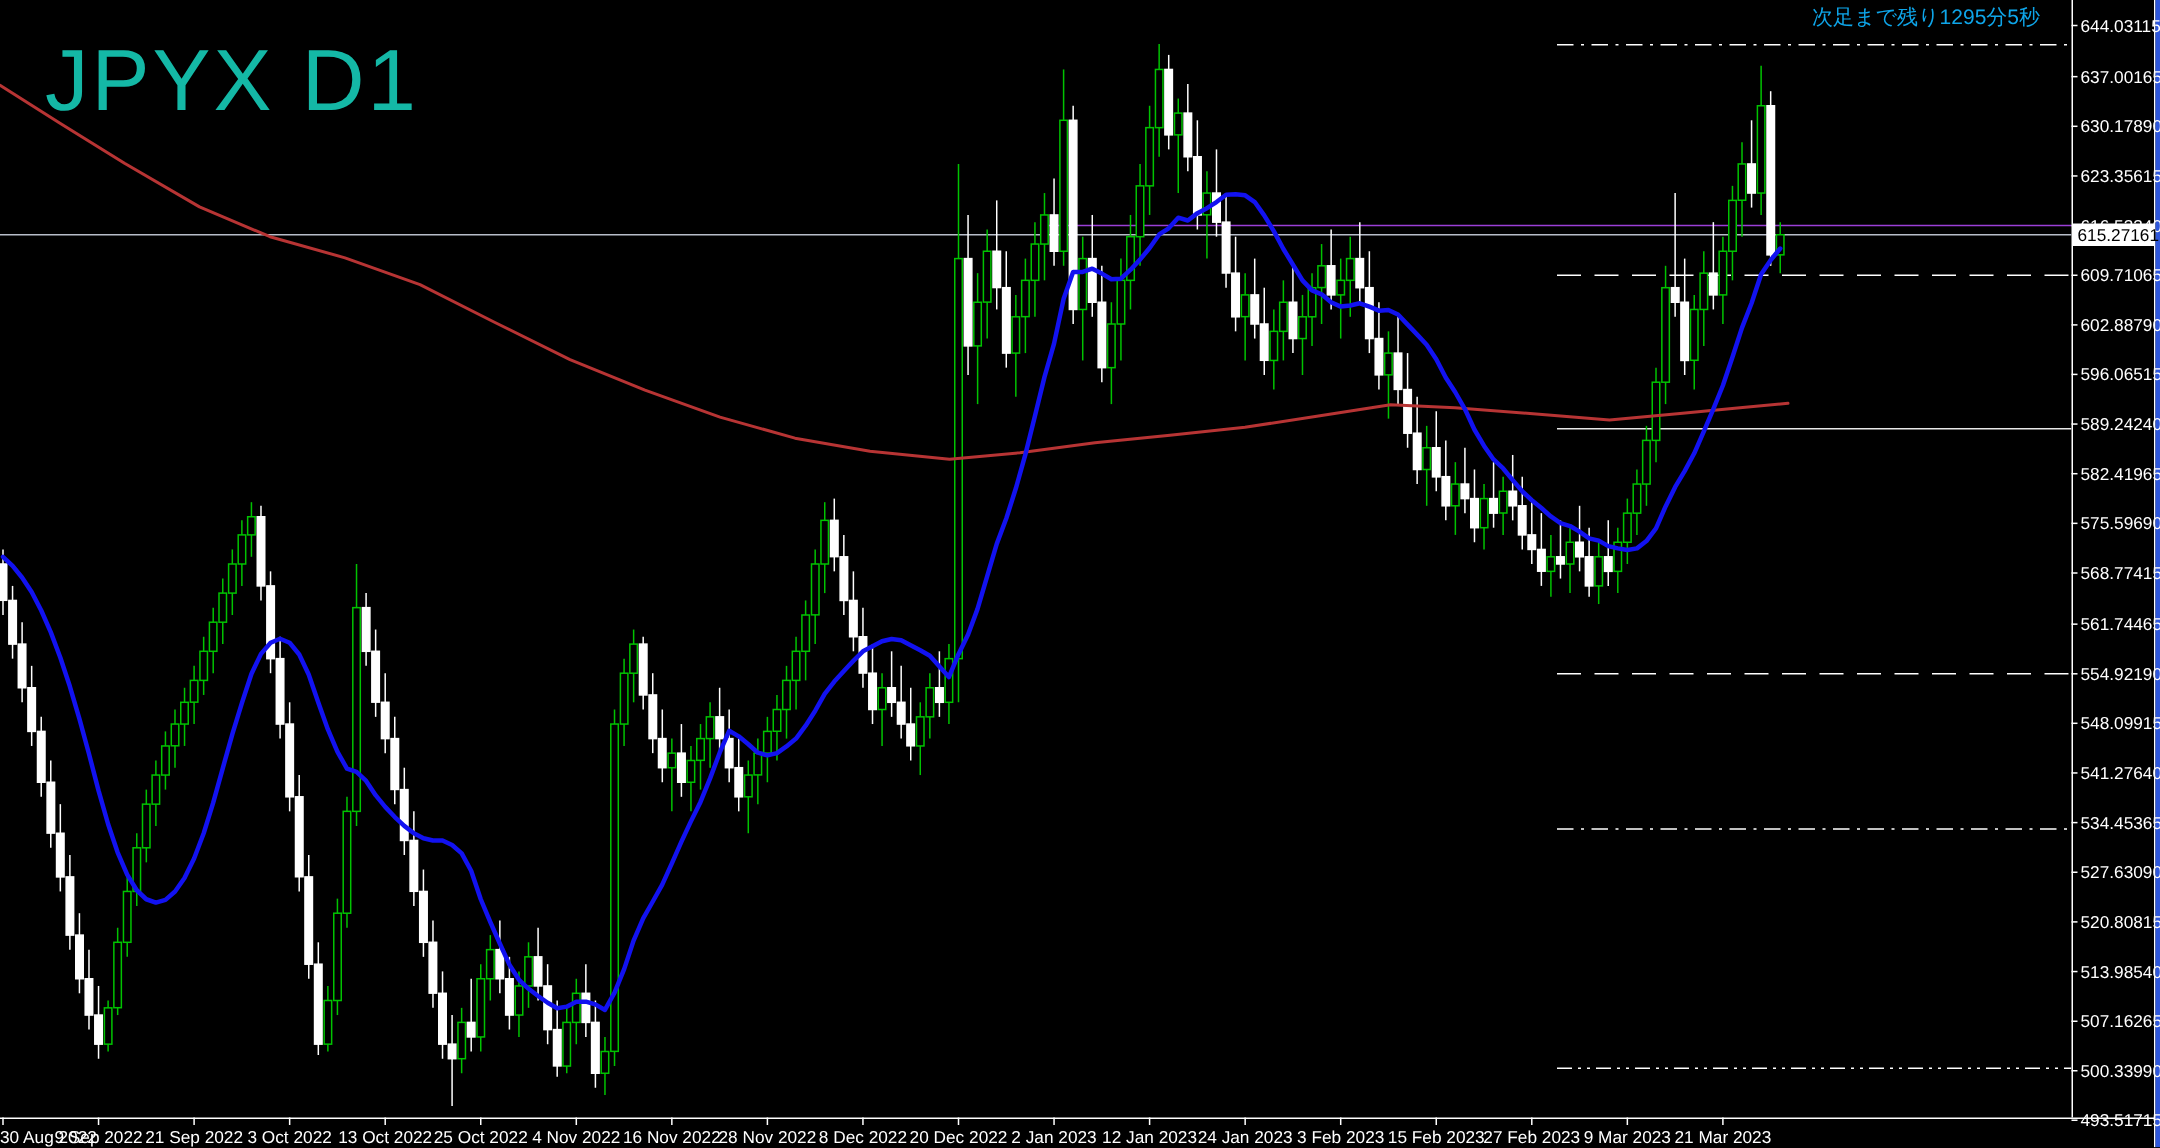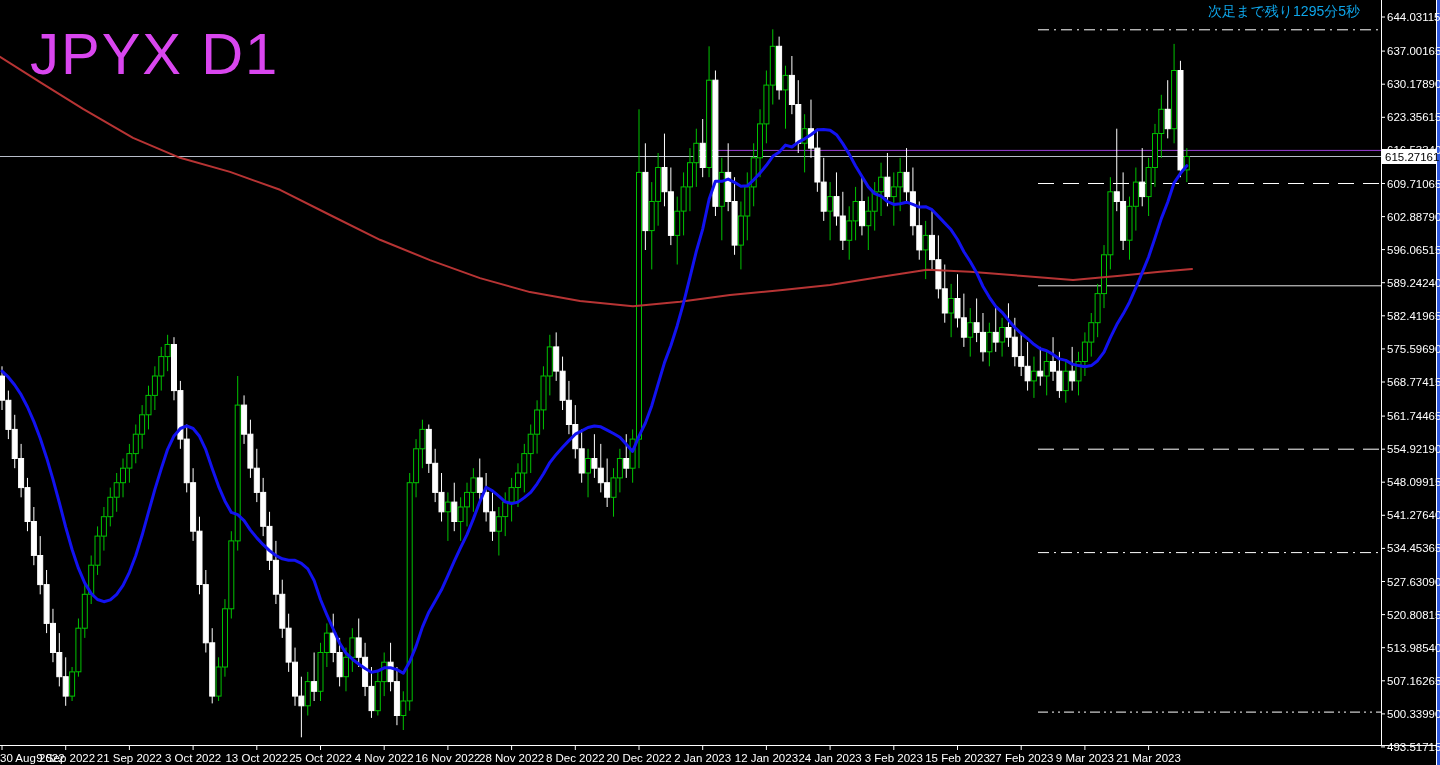--- a/index.html
+++ b/index.html
@@ -1,19 +1,19 @@
 <!DOCTYPE html>
 <html><head>
 <meta charset="utf-8">
 <style>
   html,body{margin:0;padding:0;background:#000;}
   #root{position:relative;width:1440px;height:765px;background:#000;overflow:hidden;
         font-family:"Liberation Sans",sans-serif;}
   #watermark{position:absolute;left:30px;top:20px;font-size:58px;letter-spacing:2px;
-             color:#d946ef;font-weight:400;user-select:none;}
+             color:#14b8a6;font-weight:400;user-select:none;}
   #countdown{position:absolute;top:3px;right:80px;font-size:14px;color:#0ea5e9;}
   svg{position:absolute;left:0;top:0;}
   text{font-family:"Liberation Sans",sans-serif;}
 </style>
 </head>
 <body>
 
 <div id="root">
   <svg id="plot" width="1440" height="765">
       <defs>

